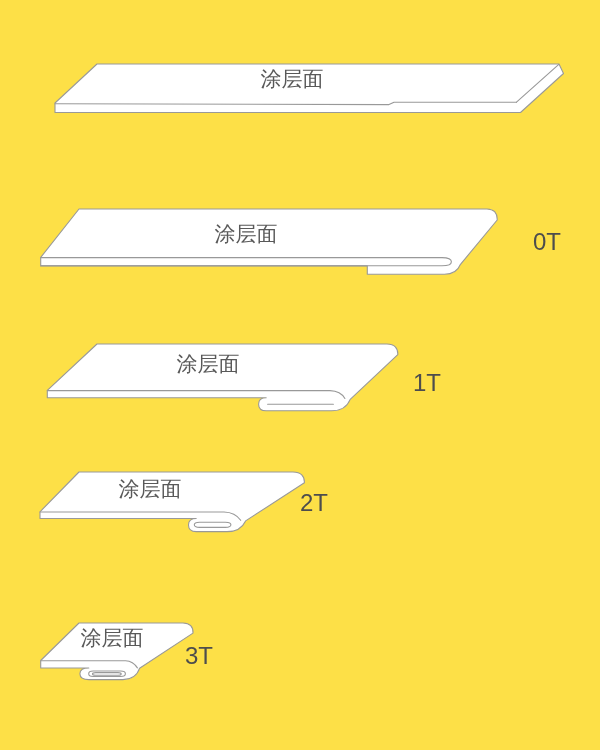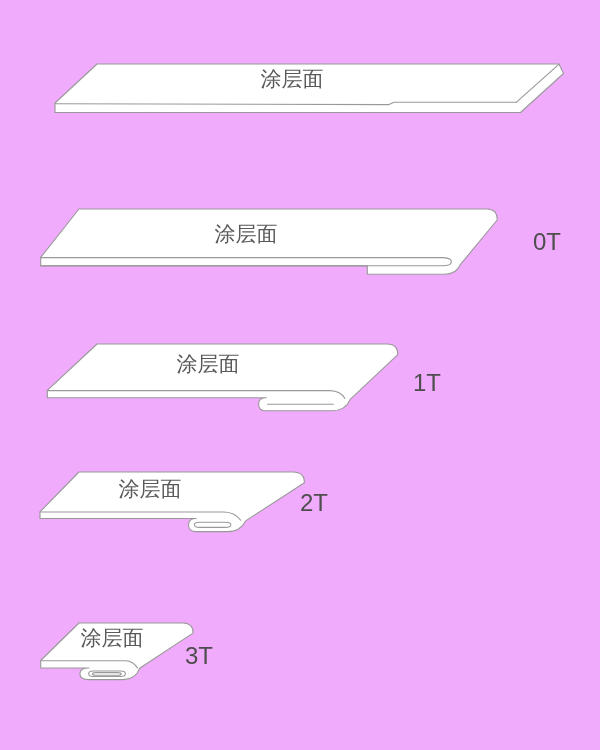--- a/index.html
+++ b/index.html
@@ -4,21 +4,21 @@
 <style>
   html, body {
     margin: 0;
     padding: 0;
     background: #ffffff;
   }
   .stage {
     position: relative;
     width: 600px;
     height: 750px;
-    background: #f0abfc;
+    background: #fde047;
     overflow: hidden;
   }
   svg {
     display: block;
   }
   .sheet-line {
     fill: #ffffff;
     stroke: #999999;
     stroke-width: 1.1;
     stroke-linejoin: round;

